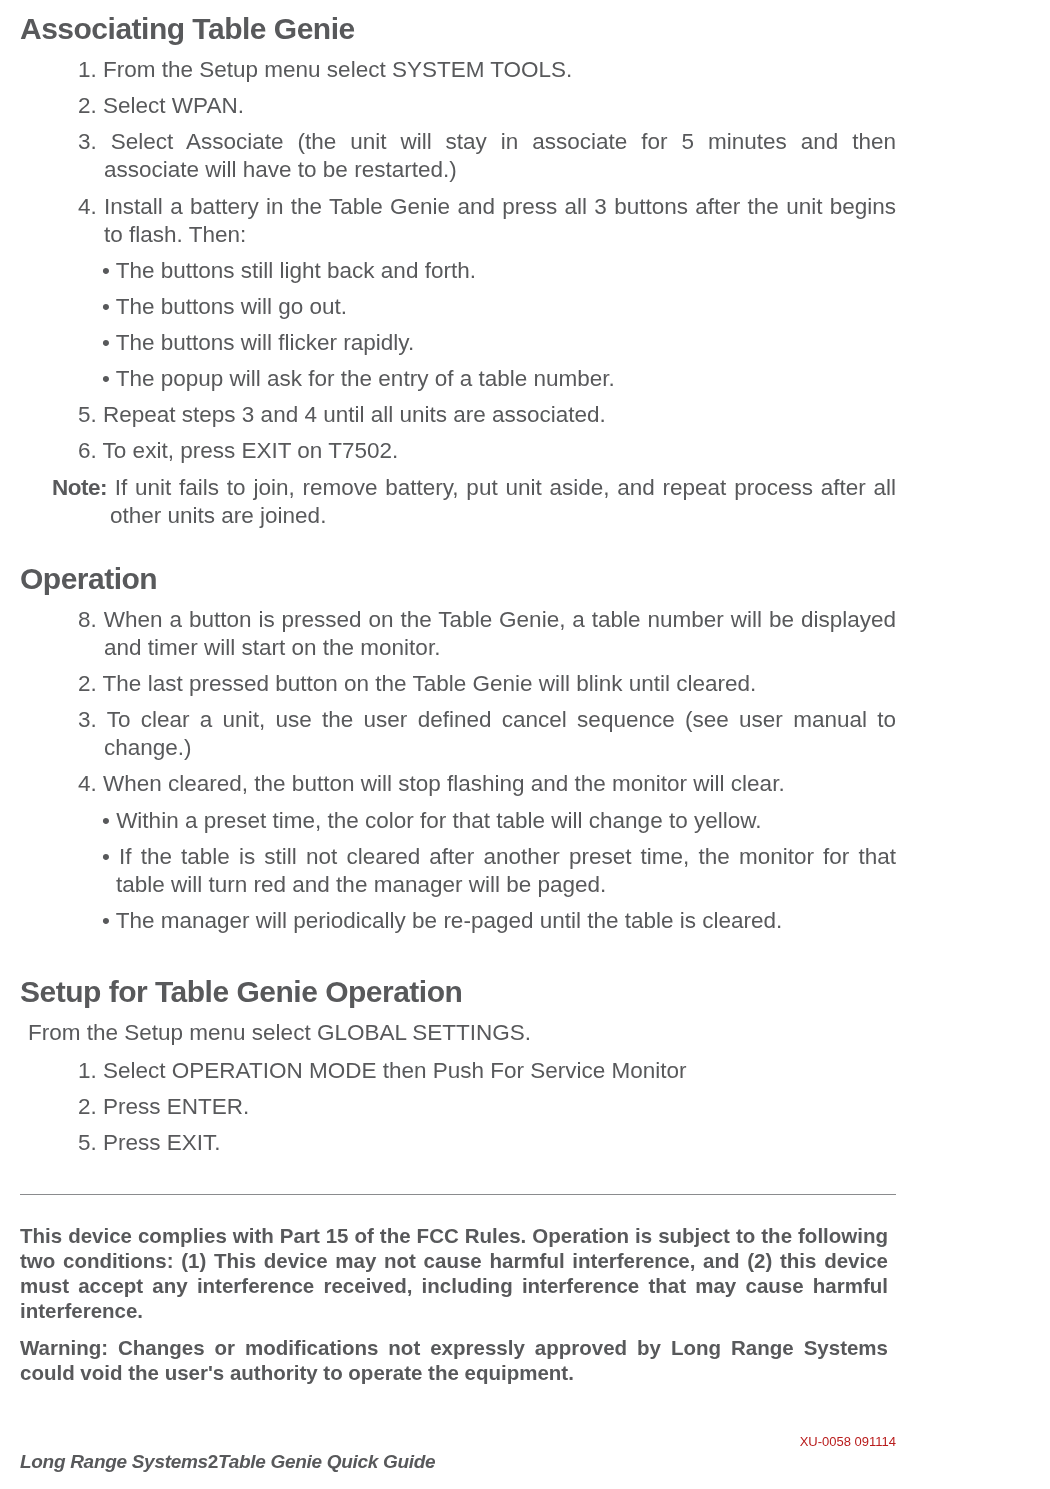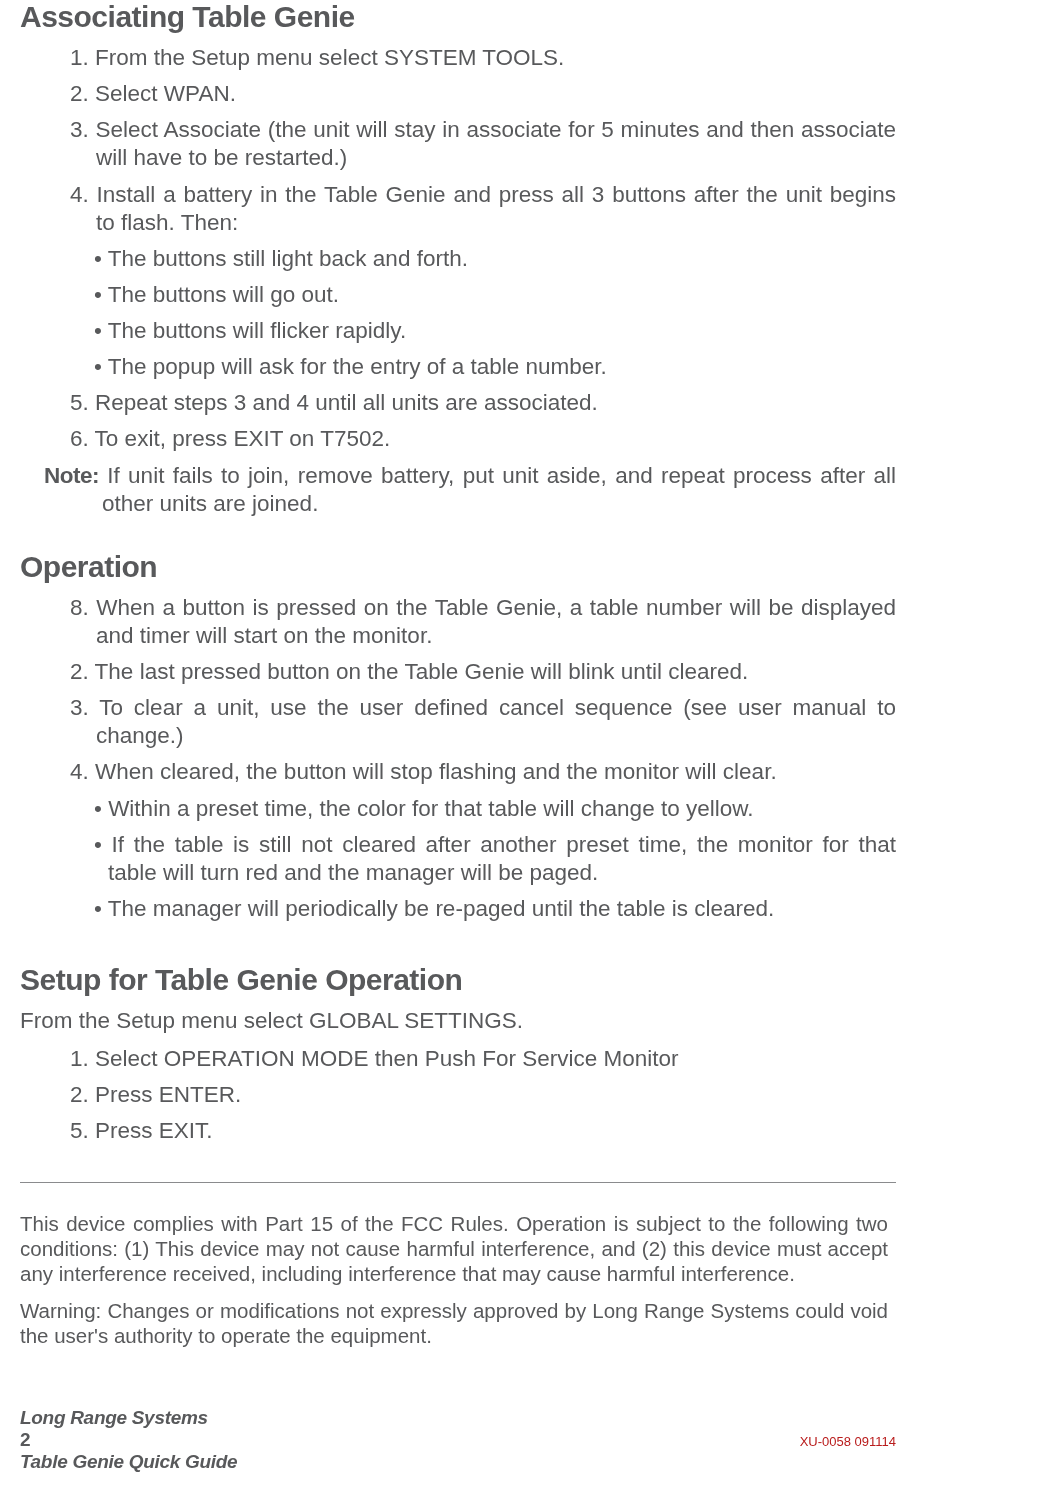--- a/index.html
+++ b/index.html
@@ -6,38 +6,39 @@
     font-family: Arial, Helvetica, sans-serif;
     margin: 0;
     padding: 0;
     background: #fff;
     color: #58595b;
   }
   .page {
     width: 916px;
     height: 1489px;
     box-sizing: border-box;
-    padding: 0 20px;
+    padding: 12px 20px;
     position: relative;
   }
   h2 {
     font-family: "Arial Narrow", Arial, sans-serif;
     font-weight: bold;
     font-stretch: condensed;
     font-size: 30px;
     color: #58595b;
     margin: 0 0 10px 0;
     padding-top: 2px;
     letter-spacing: -0.5px;
   }
   h2.first { padding-top: 0; }
   .body-text {
     font-size: 22.5px;
     line-height: 1.25;
     color: #58595b;
+    margin-left: 8px;
   }
   .ol-block {
     margin: 0 0 8px 0;
     padding-left: 76px;
     text-indent: -26px;
   }
   .ol-sub {
     margin: 0 0 8px 0;
     padding-left: 88px;
     text-indent: -14px;
@@ -57,42 +58,41 @@
   .section-gap { height: 30px; }
   .intro-line {
     margin: 6px 0 10px 0;
   }
   .fcc {
     font-size: 20.5px;
     line-height: 1.22;
     margin-top: 28px;
     text-align: justify;
   }
-  .fcc p { margin: 0 8px 12px 0; }
+  .fcc p { margin: 0 8px 12px 0; font-weight: bold; }
   hr.sep {
     border: none;
     border-top: 1px solid #8a8b8d;
     margin: 10px 0 6px 0;
   }
   .footer {
     position: absolute;
     left: 20px;
     right: 20px;
     bottom: 16px;
     font-family: "Arial Narrow", Arial, sans-serif;
     font-stretch: condensed;
     font-style: italic;
     font-weight: bold;
     font-size: 19px;
     color: #58595b;
     display: flex;
     justify-content: flex-start;
     align-items: baseline;
     letter-spacing: -0.3px;
-    flex-direction: column;
   }
   .footer .center {
     font-style: normal;
     font-weight: bold;
   }
   .docid {
     position: absolute;
     right: 20px;
     bottom: 40px;
     font-size: 13px;

